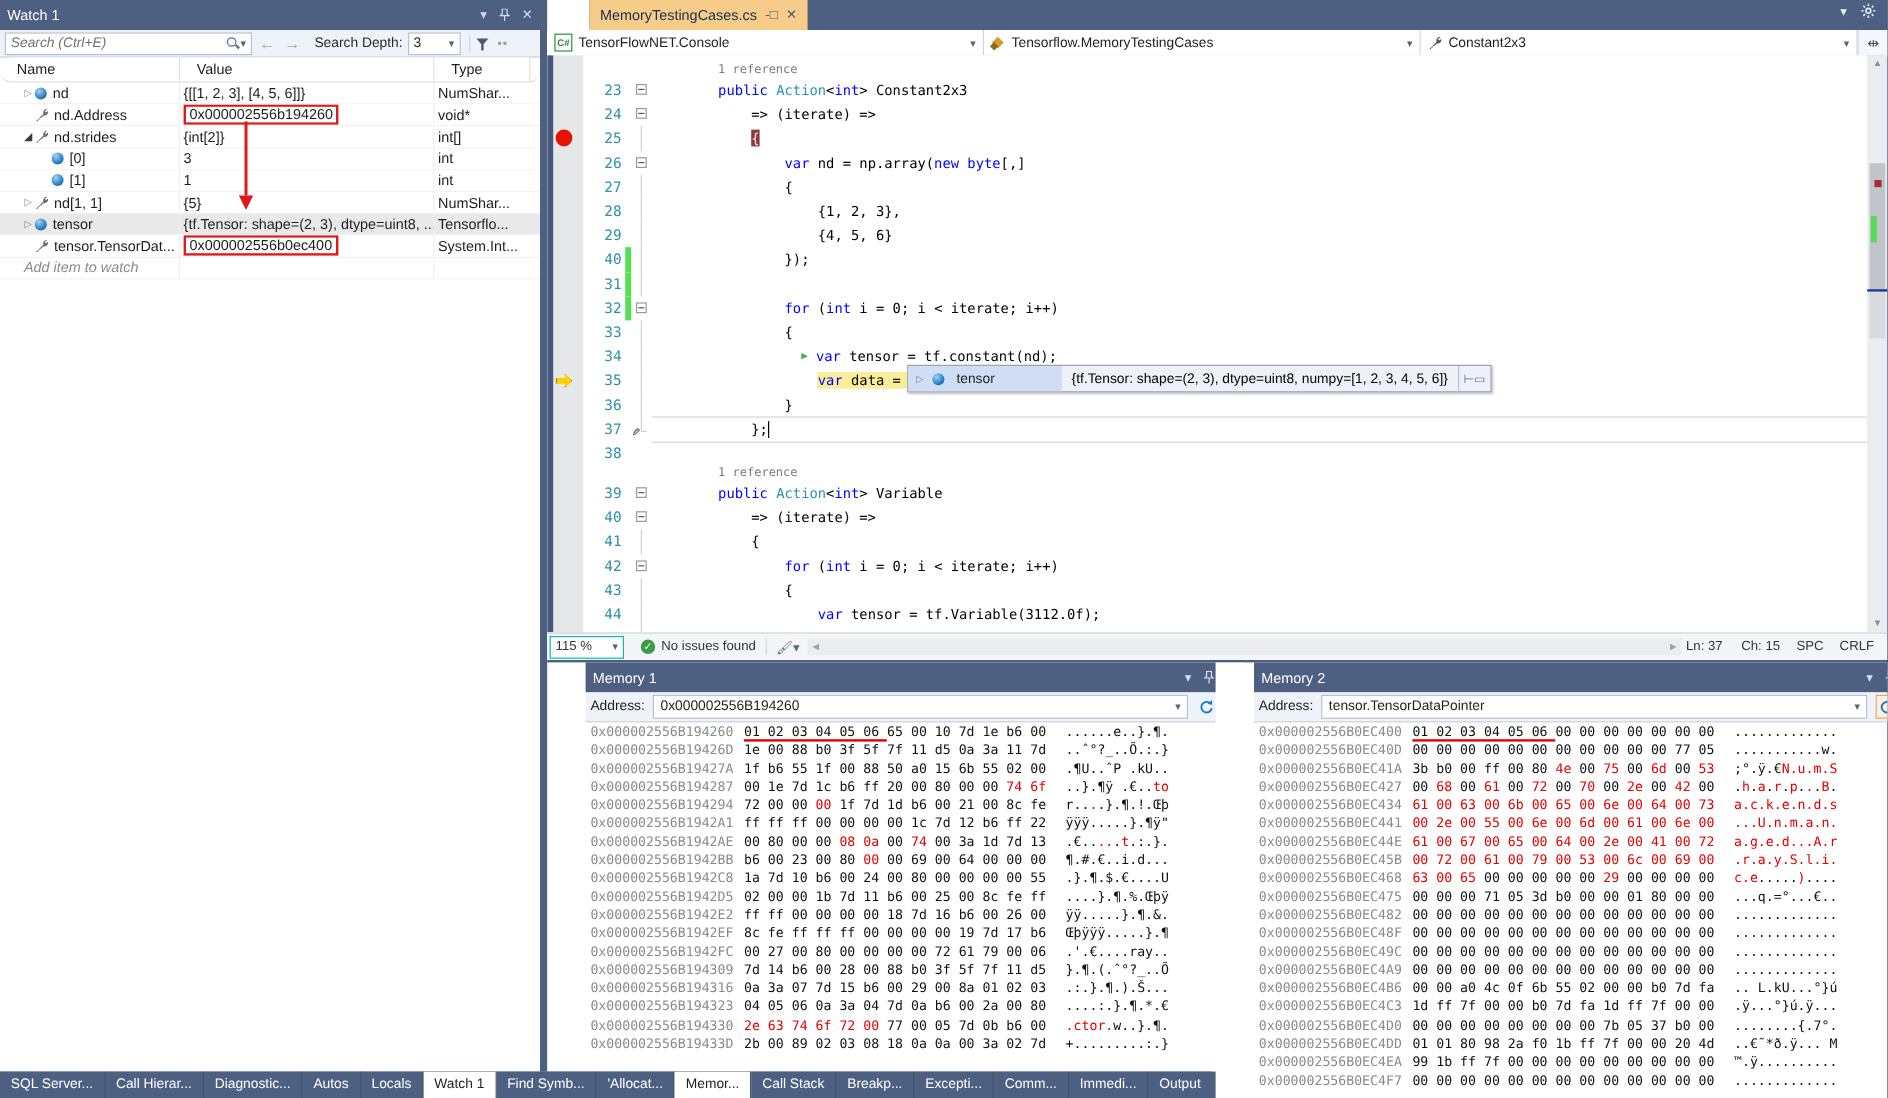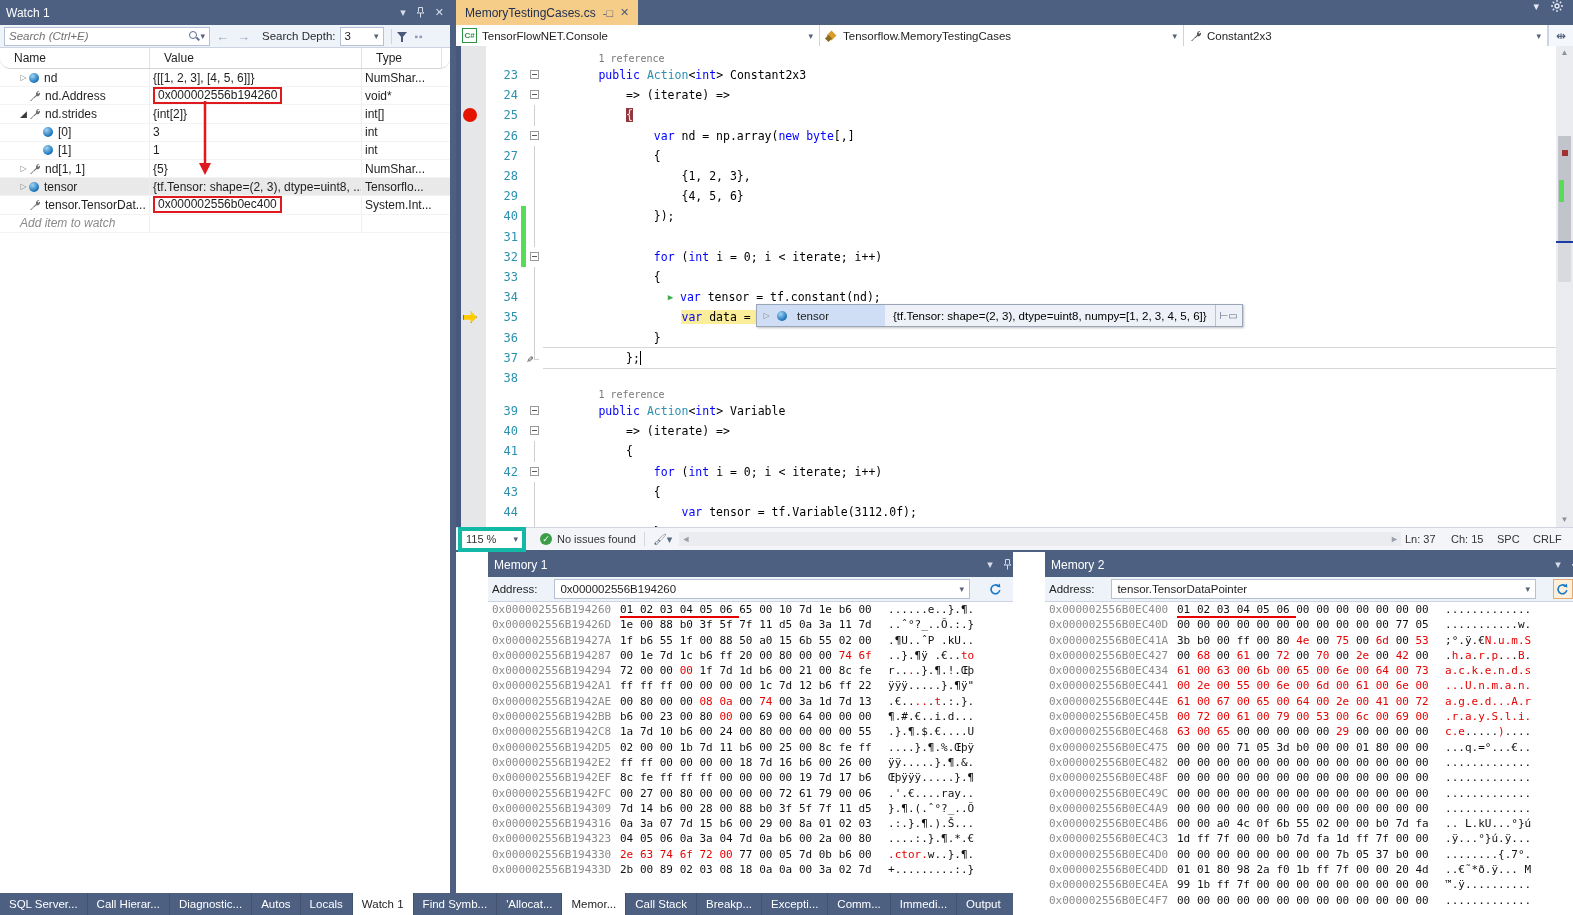--- a/index.html
+++ b/index.html
@@ -43,21 +43,21 @@
   .exp{width:11px;display:inline-block;text-align:center;color:#8a8a8a;font-size:8px;flex:none;}
   .exp.d{color:#3a3a3a;font-size:9px;}
   .orb{width:10px;height:10px;border-radius:50%;background:radial-gradient(circle at 35% 30%,#9fd4f5,#1a72b8 70%);flex:none;margin-right:5px;}
   .wrench{width:12px;height:12px;flex:none;margin-right:4px;}
   .addrow{font-style:italic;color:#8a8a8a;}
   .box-red{border:2px solid #e0191e;padding:0 3px;display:inline-block;line-height:13px;}
   #watch-annot{pointer-events:none;}
 
   
   #editor{left:456px;top:0;width:1117px;height:550px;background:#fff;}
-  #tabstrip{height:25px;background:#4d6082;display:flex;align-items:flex-start;}
+  #tabstrip{height:25px;background:#4d6082;display:flex;align-items:center;margin-left:35px;}
   #doc-tab{height:25px;background:#f5cd89;color:#20304f;display:flex;align-items:center;gap:7px;padding:0 9px;font-size:12px;}
   #doc-tab .pin,#doc-tab .x{color:#4b5a78;font-size:11px;}
   #tabstrip .spacer{flex:1;}
   #tabstrip .bandicons{color:#e8ecf5;display:flex;gap:12px;padding:0 10px 6px 0;font-size:11px;}
   #navbar{height:21px;background:#f4f7fc;border-bottom:1px solid #ccd3e2;display:flex;align-items:stretch;}
   .navdd{display:flex;align-items:center;gap:5px;background:#fff;border-right:1px solid #ccd3e2;padding:0 6px;font-size:11.5px;color:#1e1e1e;flex:1;overflow:hidden;white-space:nowrap;}
   .navdd .ddarr{margin-left:auto;}
   .csicon{width:13px;height:13px;border:1px solid #2c9141;color:#2c9141;font-size:8px;font-weight:bold;display:flex;align-items:center;justify-content:center;flex:none;}
   .clsicon{width:12px;height:12px;flex:none;position:relative;}
   .clsicon::before{content:"";position:absolute;left:2px;top:2px;width:7px;height:7px;background:#d89b2c;transform:rotate(45deg);}
@@ -103,34 +103,34 @@
   #ed-vscroll{left:1100px;top:46px;width:17px;height:481px;background:#ebecf0;}
   #ed-vscroll .arr{position:absolute;left:0;width:17px;height:14px;color:#8b8f9b;font-size:8px;text-align:center;line-height:14px;}
   #ed-thumb{position:absolute;left:2px;top:90px;width:13px;height:106px;background:#c2c4cb;}
   #ed-thumb2{position:absolute;left:2px;top:196px;width:13px;height:40px;background:#d8dade;}
   #ed-mark-red{position:absolute;left:6px;top:104px;width:6px;height:6px;background:#a03232;}
   #ed-mark-green{position:absolute;left:3px;top:134px;width:5px;height:22px;background:#55dd55;}
   #ed-mark-blue{position:absolute;left:0;top:195px;width:17px;height:2px;background:#1b3ba5;}
 
   
   #ed-status{left:0px;top:527px;width:1117px;height:22px;background:#f4f5f9;border-top:1px solid #d0d4de;display:flex;align-items:center;font-size:11px;color:#333;}
-  #zoom-dd{width:52px;height:17px;background:#fff;border:4px solid #14b8a6;margin-left:2px;display:flex;align-items:center;justify-content:space-between;padding:0 4px;}
+  #zoom-dd{width:52px;height:17px;background:#fff;border:1px solid #14b8a6;margin-left:2px;display:flex;align-items:center;justify-content:space-between;padding:0 4px;}
   .okchk{width:12px;height:12px;border-radius:50%;background:#3a9e46;color:#fff;font-size:9px;display:flex;align-items:center;justify-content:center;margin:0 5px 0 14px;}
   .vsep{width:1px;height:14px;background:#d4d7e0;margin:0 8px;}
   .brush{color:#5a6a85;font-size:11px;margin-right:3px;}
   #hsb{flex:1;height:14px;background:#ebecf0;margin:0 4px;position:relative;}
   #hsb .harr{position:absolute;top:0;color:#9aa0ac;font-size:9px;line-height:14px;}
   #ed-status .rinfo{display:flex;gap:0;align-items:center;}
   #ed-status .rinfo span{width:46px;text-align:left;}
 
   
   .mem{background:#fff;padding-left:32px;}
   #mem1{left:456px;top:552px;width:549px;height:341px;}
   #mem2{left:1013px;top:552px;width:560px;height:363px;}
-  .addr-row{height:24px;background:#eef2f9;border-bottom:1px solid #ccd4e2;display:flex;align-items:center;padding:0 4px;gap:17px;font-size:11.5px;}
+  .addr-row{height:24px;background:#eef2f9;border-bottom:1px solid #ccd4e2;display:flex;align-items:center;padding:0 4px;gap:7px;font-size:11.5px;}
   .addr-input{flex:1;height:18px;background:#fff;border:1px solid #b6c0d4;display:flex;align-items:center;padding:0 5px;font-size:11.5px;color:#1e1e1e;}
   .addr-input .txt{flex:1;white-space:nowrap;overflow:hidden;}
   .refresh{width:18px;height:18px;display:flex;align-items:center;justify-content:center;}
   .refresh.hot{border:1px solid #e5a972;background:#fdf0dc;box-sizing:content-box;}
   .mem-body{position:relative;font-family:"DejaVu Sans Mono",monospace;font-size:11px;overflow:hidden;}
   .m-row{display:flex;height:15.3px;line-height:15.3px;white-space:pre;}
   .m-addr{color:#8a8a8a;padding-left:4px;width:128px;flex:none;}
   .m-hex{width:258px;flex:none;color:#111;}
   .m-asc{color:#111;padding-left:10px;}
   .red{color:#e60000;}

